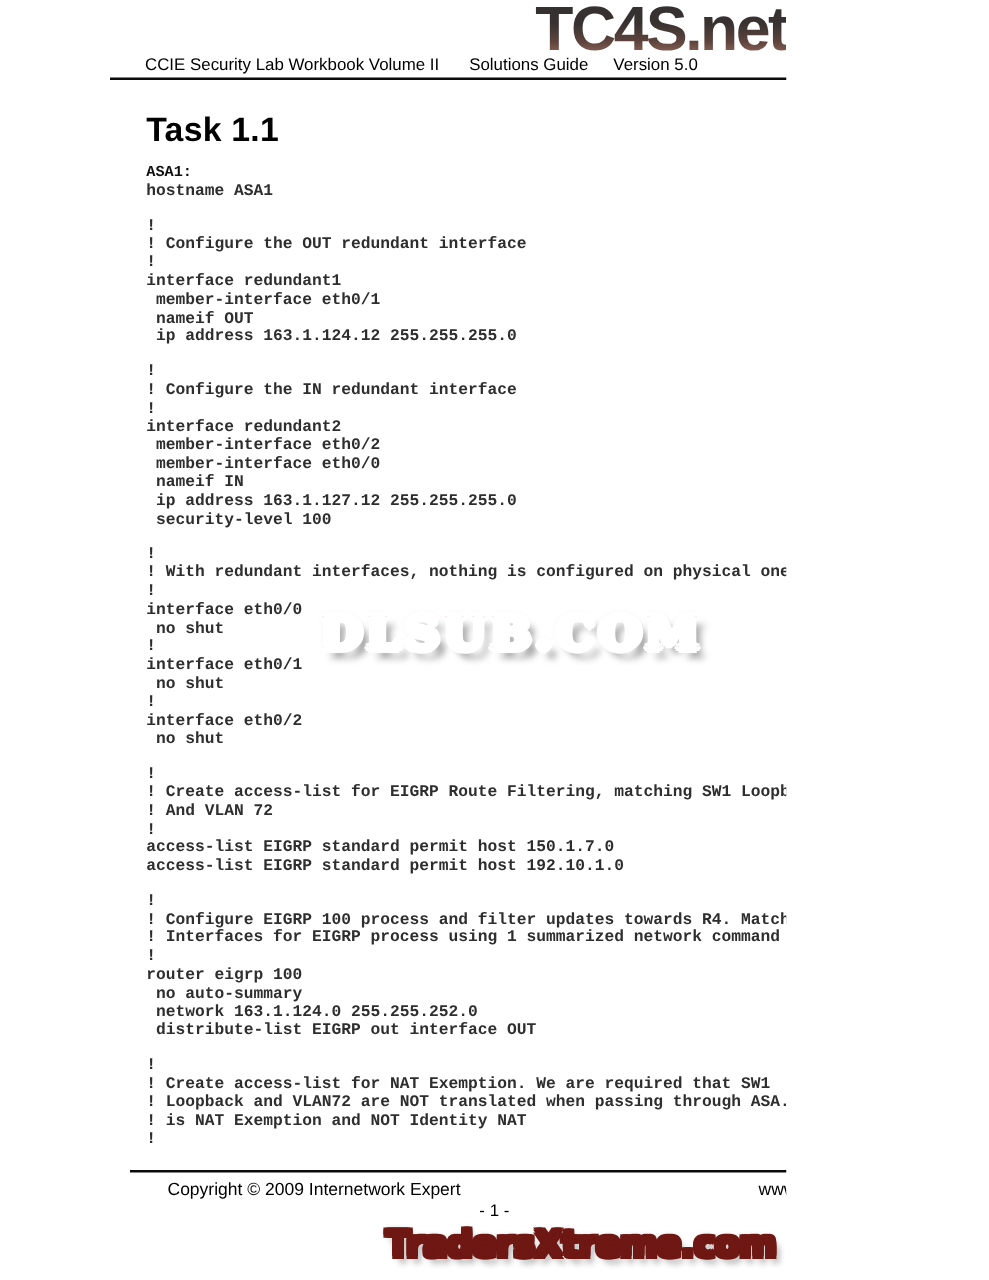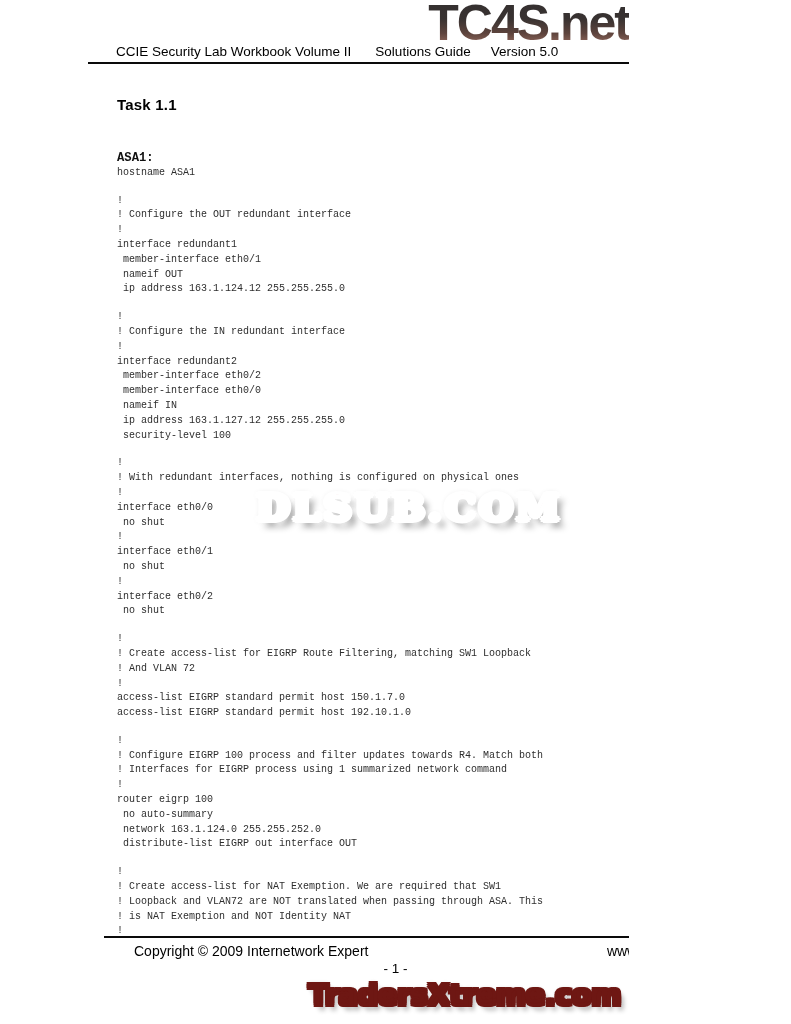--- a/index.html
+++ b/index.html
@@ -45,39 +45,40 @@
     white-space: nowrap;
   }
   .header .part-workbook { margin-left: 28px; }
   .header .part-guide    { margin-left: 24px; }
   .header .part-version  { margin-left: 20px; }
   .header .part-lab      { margin-left: auto; margin-right: 10px; }
 
   
   .main { position: absolute; left: 117px; top: 94px; width: 580px; }
   .task-title {
-    font-size: 15px;
+    font-size: 27px;
     line-height: 21px;
     font-weight: bold;
-    margin: 0 0 36px 0;
+    margin: 0 0 16px 0;
     letter-spacing: 0.2px;
   }
   .device-label {
     font-family: "Liberation Mono", monospace;
     font-size: 12.2px;
     line-height: 14.8px;
     font-weight: bold;
     color: #101010;
   }
   pre.cfg {
     font-family: "Liberation Mono", monospace;
-    font-size: 10px;
+    font-size: 13px;
     line-height: 14.8px;
     color: #2e2e2e;
     margin: 0 0 13px 0;
+    font-weight: bold;
   }
 
   
   .wm-center {
     position: absolute;
     left: 256px;
     top: 487px;
     font-family: "DejaVu Serif", serif;
     font-weight: bold;
     font-size: 36px;

